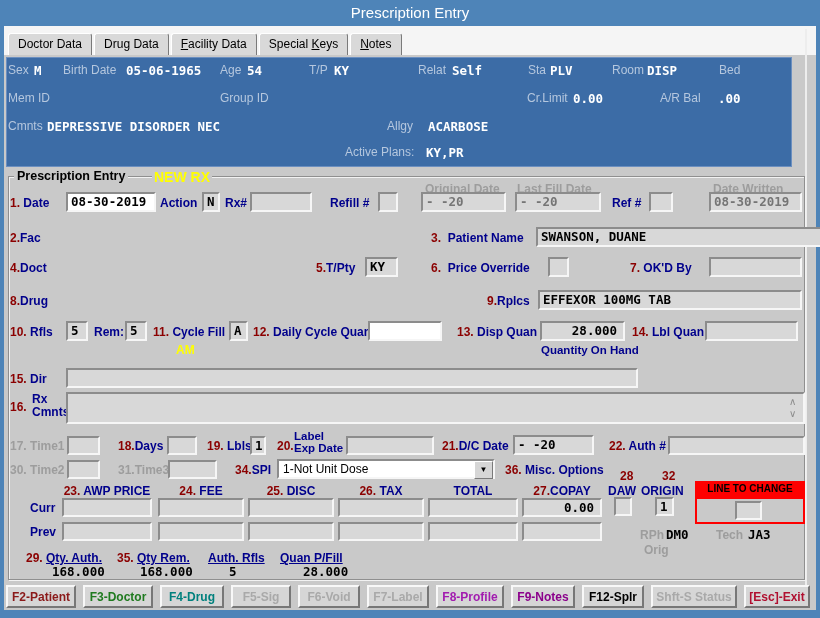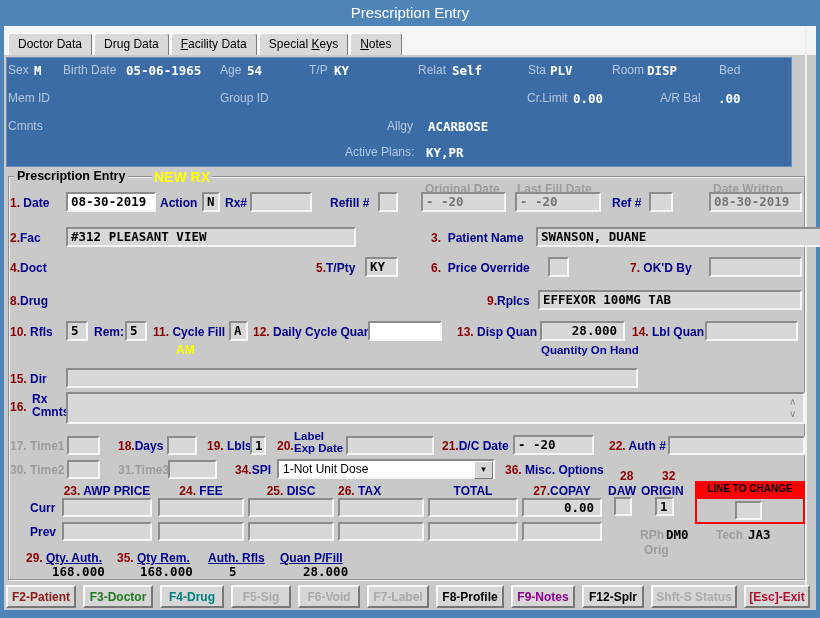--- a/index.html
+++ b/index.html
@@ -96,20 +96,21 @@
   <span class="pval" style="left:748px;top:63px"></span>
 
   <span class="plab" style="left:8px;top:91px">Mem ID</span>
   <span class="plab" style="left:220px;top:91px">Group ID</span>
   <span class="plab" style="left:527px;top:91px">Cr.Limit</span>
   <span class="pval" style="left:573px;top:91px">0.00</span>
   <span class="plab" style="left:660px;top:91px">A/R Bal</span>
   <span class="pval" style="left:718px;top:91px">.00</span>
 
   <span class="plab" style="left:8px;top:119px">Cmnts</span>
+  <span class="pval" style="left:47px;top:119px">DEPRESSIVE DISORDER NEC</span>
   <span class="plab" style="left:387px;top:119px">Allgy</span>
   <span class="pval" style="left:428px;top:119px">ACARBOSE</span>
 
   <span class="plab" style="left:345px;top:145px">Active Plans:</span>
   <span class="pval" style="left:426px;top:145px">KY,PR</span>
 
   <div class="vline"></div>
 
   <div class="groupbox"></div>
   <span class="gtitle">Prescription Entry</span>
@@ -127,21 +128,20 @@
   <div class="fld" style="left:250px;top:192px;width:62px"></div>
   <span class="lab l" style="left:330px;top:196px">Refill #</span>
   <div class="fld" style="left:378px;top:192px;width:20px"></div>
   <div class="fld dis" style="left:421px;top:192px;width:85px">-  -20</div>
   <div class="fld dis" style="left:515px;top:192px;width:86px">-  -20</div>
   <span class="lab l" style="left:612px;top:196px">Ref #</span>
   <div class="fld" style="left:649px;top:192px;width:24px"></div>
   <div class="fld dis" style="left:709px;top:192px;width:93px">08-30-2019</div>
 
   <span class="lab" style="left:10px;top:231px"><span class="n">2.</span><span class="l">Fac</span></span>
-  <div class="fld" style="left:66px;top:227px;width:290px">#312 PLEASANT VIEW</div>
   <span class="lab" style="left:431px;top:231px"><span class="n">3.</span>&nbsp; <span class="l">Patient Name</span></span>
   <div class="fld" style="left:536px;top:227px;width:293px">SWANSON, DUANE</div>
 
   <span class="lab" style="left:10px;top:261px"><span class="n">4.</span><span class="l">Doct</span></span>
   <span class="lab" style="left:316px;top:261px"><span class="n">5.</span><span class="l">T/Pty</span></span>
   <div class="fld" style="left:365px;top:257px;width:33px">KY</div>
   <span class="lab" style="left:431px;top:261px"><span class="n">6.</span>&nbsp; <span class="l">Price Override</span></span>
   <div class="fld" style="left:548px;top:257px;width:21px"></div>
   <span class="lab" style="left:630px;top:261px"><span class="n">7.</span> <span class="l">OK'D By</span></span>
   <div class="fld" style="left:709px;top:257px;width:93px"></div>
@@ -199,21 +199,21 @@
     <span>1-Not Unit Dose</span>
     <span class="ddbtn">▼</span>
   </div>
   <span class="lab" style="left:505px;top:463px"><span class="n">36.</span> <span class="l">Misc. Options</span></span>
   <span class="lab n" style="left:620px;top:469px">28</span>
   <span class="lab n" style="left:662px;top:469px">32</span>
 
   <span class="lab" style="left:62px;top:484px;width:90px;text-align:center"><span class="n">23.</span> <span class="l">AWP PRICE</span></span>
   <span class="lab" style="left:158px;top:484px;width:86px;text-align:center"><span class="n">24.</span> <span class="l">FEE</span></span>
   <span class="lab" style="left:248px;top:484px;width:86px;text-align:center"><span class="n">25.</span> <span class="l">DISC</span></span>
-  <span class="lab" style="left:338px;top:484px;width:86px;"><span class="n">26.</span> <span class="l">TAX</span></span>
+  <span class="lab" style="left:338px;top:484px;width:86px;text-align:center"><span class="n">26.</span> <span class="l">TAX</span></span>
   <span class="lab" style="left:428px;top:484px;width:90px;text-align:center"><span class="n"></span><span class="l">TOTAL</span></span>
   <span class="lab" style="left:522px;top:484px;width:80px;text-align:center"><span class="n">27.</span><span class="l">COPAY</span></span>
   <span class="lab l" style="left:608px;top:484px">DAW</span>
   <span class="lab l" style="left:641px;top:484px">ORIGIN</span>
   <div class="ltc-head">LINE TO CHANGE</div>
 
   <span class="lab l" style="left:30px;top:501px">Curr</span>
   <div class="fld sm" style="left:62px;top:498px;width:90px"></div>
   <div class="fld sm" style="left:158px;top:498px;width:86px"></div>
   <div class="fld sm" style="left:248px;top:498px;width:86px"></div>
@@ -248,20 +248,20 @@
   <span class="mono" style="left:229px;top:564px">5</span>
   <span class="mono" style="left:303px;top:564px">28.000</span>
 
   <div class="fkrow">
     <button class="fk" style="width: 70px; color: rgb(139, 26, 26);">F2-Patient</button>
     <button class="fk" style="width: 70px; color: rgb(31, 122, 31);">F3-Doctor</button>
     <button class="fk" style="width: 64px; color: rgb(0, 128, 125);">F4-Drug</button>
     <button class="fk" style="width: 60px; color: rgb(169, 169, 169);">F5-Sig</button>
     <button class="fk" style="width: 62px; color: rgb(169, 169, 169);">F6-Void</button>
     <button class="fk" style="width: 62px; color: rgb(169, 169, 169);">F7-Label</button>
-    <button class="fk" style="width: 68px; color: #000000;">F8-Profile</button>
+    <button class="fk" style="width: 68px; color: #a21caf;">F8-Profile</button>
     <button class="fk" style="width: 64px; color: rgb(139, 0, 139);">F9-Notes</button>
     <button class="fk" style="width: 62px; color: rgb(0, 0, 0);">F12-Splr</button>
     <button class="fk" style="width: 86px; color: rgb(169, 169, 169);">Shft-S Status</button>
     <button class="fk" style="width: 66px; color: rgb(176, 16, 48);">[Esc]-Exit</button>
   </div>
 
 </div>
 
 </body></html>

